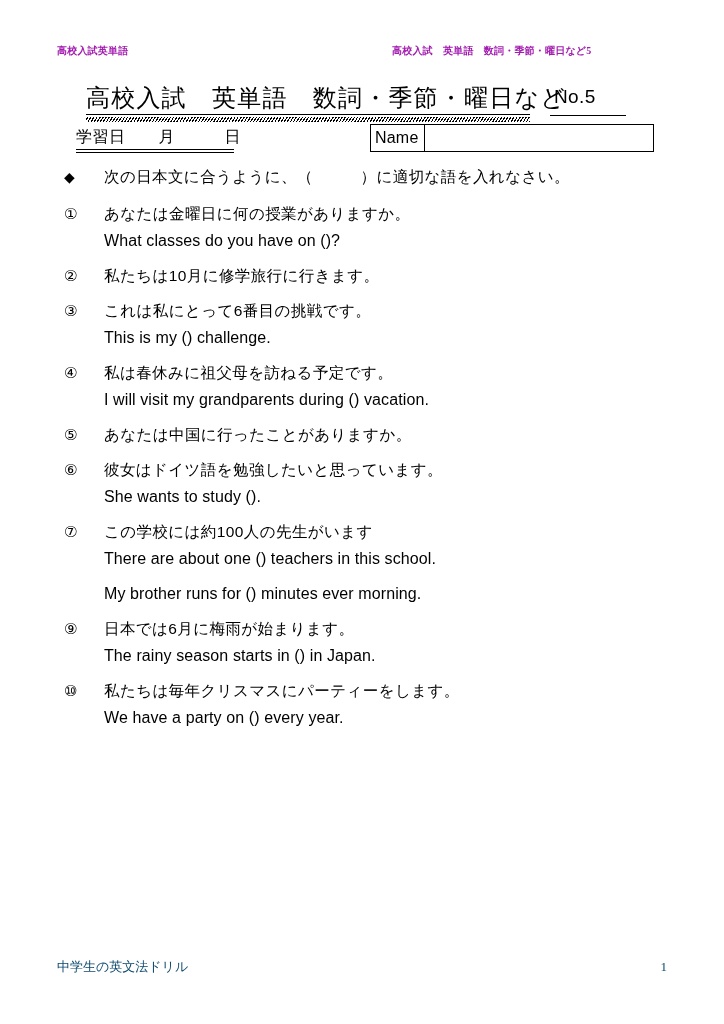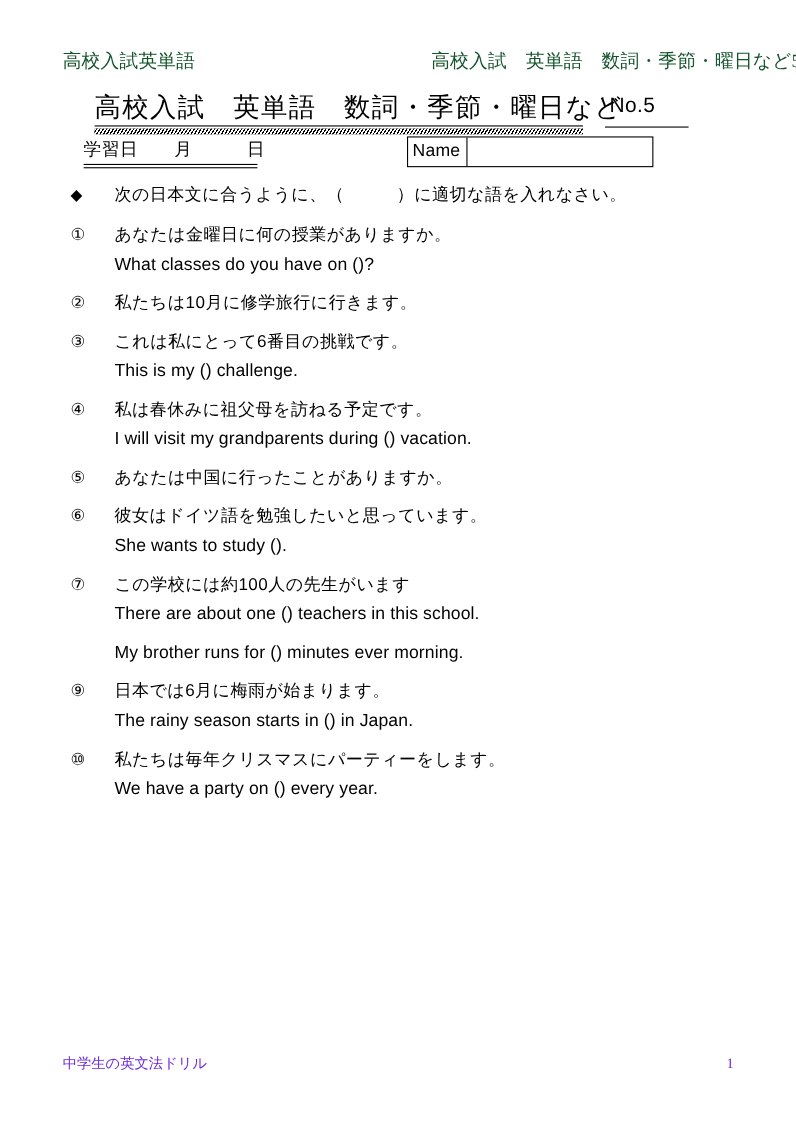--- a/index.html
+++ b/index.html
@@ -14,24 +14,25 @@
     font-family: "Liberation Sans", "DejaVu Sans", sans-serif;
     color: #000000;
     overflow: hidden;
   }
 
   
   .runhead {
     position: absolute;
     top: 44px;
     font-family: "Liberation Serif", "DejaVu Serif", serif;
-    font-size: 17px;
-    color: #14532d;
+    font-size: 10px;
+    color: #a21caf;
     white-space: nowrap;
     letter-spacing: 0.2px;
+    font-weight: bold;
   }
   .runhead.left  { left: 57px; }
   .runhead.right { left: 392px; }
 
   
   .title-block {
     position: absolute;
     top: 84px;
     left: 86px;
     width: 552px;
@@ -107,21 +108,21 @@
     height: 4px;
     border-top: 1.4px solid #000;
     border-bottom: 1.4px solid #000;
     box-sizing: border-box;
   }
 
   .name-box {
     position: absolute;
     top: 124px;
     left: 370px;
-    width: 224px;
+    width: 284px;
     height: 28px;
     border: 1.5px solid #000;
     box-sizing: border-box;
     display: flex;
     align-items: stretch;
   }
   .name-label {
     width: 54px;
     border-right: 1.5px solid #000;
     box-sizing: border-box;
@@ -185,21 +186,21 @@
   }
 
   
   .footer {
     position: absolute;
     left: 57px;
     right: 57px;
     top: 958px;
     font-family: "Liberation Serif", "DejaVu Serif", serif;
     font-size: 13px;
-    color: #6d28d9;
+    color: #0c4a6e;
     display: flex;
     justify-content: space-between;
     align-items: baseline;
   }
   .footer-page { font-size: 13px; }
 </style>
 </head>
 <body>
 
 <div class="runhead left">高校入試英単語</div>

